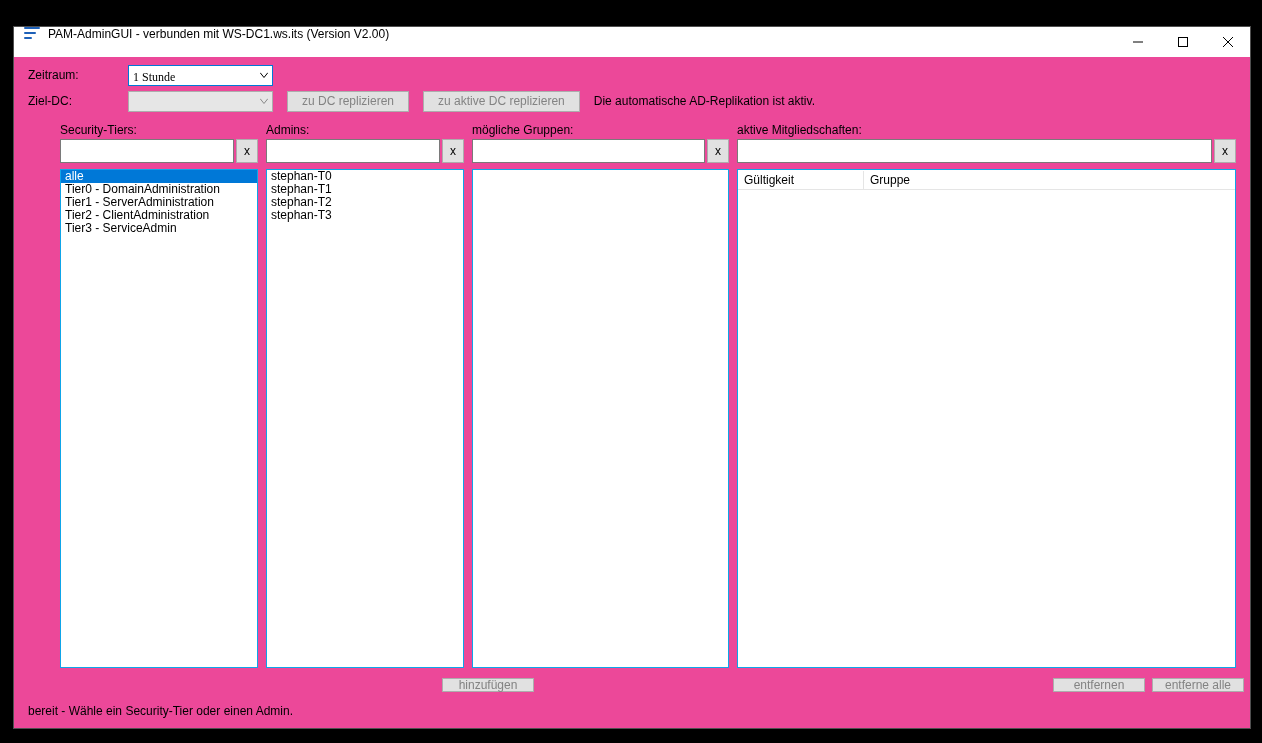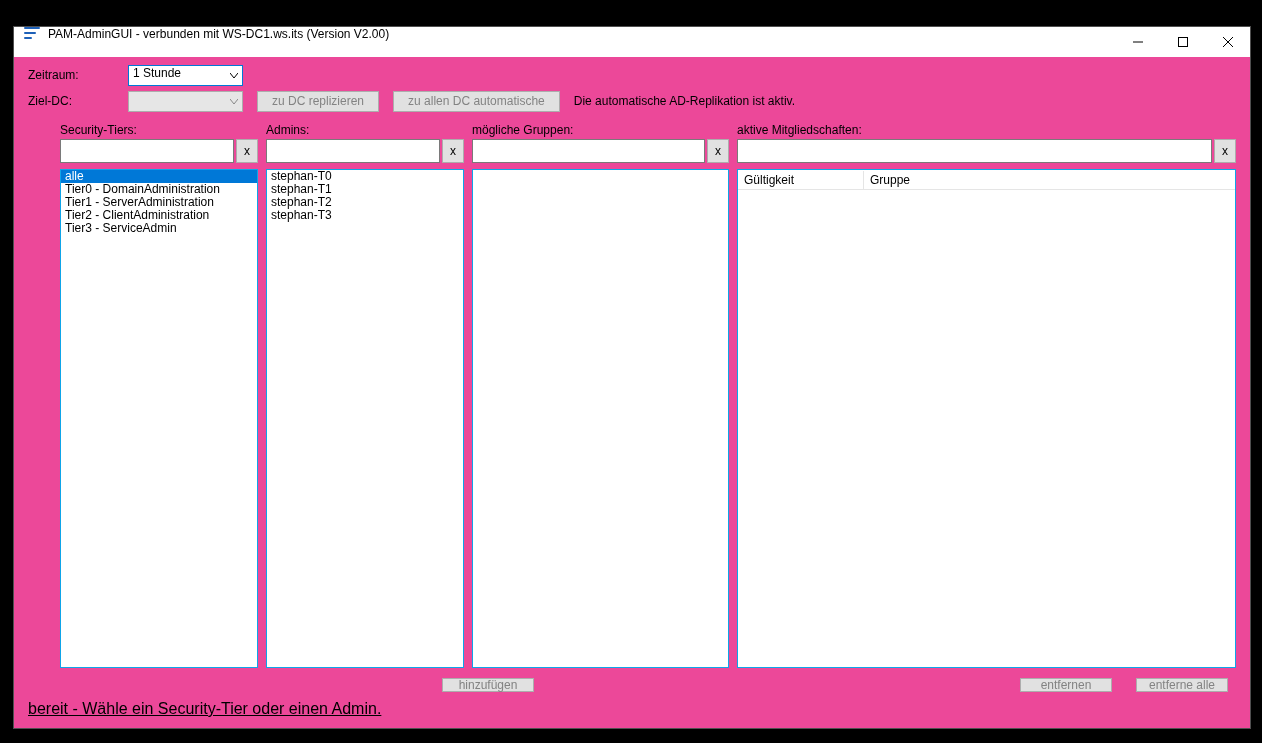--- a/index.html
+++ b/index.html
@@ -15,21 +15,21 @@
   .title-text { font-size:12px; }
   .win-controls { margin-left:auto; display:flex; }
   .win-btn { width:45px; height:30px; display:flex; align-items:center; justify-content:center; background:transparent; border:none; }
   .win-btn svg{width:10px;height:10px;stroke:#000;stroke-width:1;fill:none;}
   
   .client { position:absolute; left:0; right:0; top:30px; bottom:0; background:#ec4899; }
   
   .top-form { padding:6px 14px 0 14px; }
   .form-row { display:flex; align-items:center; height:24px; margin-bottom:2px; }
   .form-label { width:100px; }
-  .combo { width:115px; height:21px; border:1px solid #0078d7; background:#fff; display:flex; align-items:flex-start; padding:0 4px; position:relative; }
+  .combo { width:145px; height:21px; border:1px solid #0078d7; background:#fff; display:flex; align-items:flex-end; padding:0 4px; position:relative;font-family:Liberation Serif, serif; }
   .combo.disabled { border:1px solid #adadad; background:#e6e6e6; color:#6d6d6d; }
   .combo .chev { position:absolute; right:4px; top:50%; transform:translateY(-50%); }
   .combo .chev svg{width:8px;height:6px;stroke:#000;stroke-width:1;fill:none;}
   .combo.disabled .chev svg{stroke:#888;}
   .btn { height:21px; background:#e1e1e1; border:1px solid #adadad; padding:0 14px; font-family:inherit; font-size:12px; color:#838383; margin-left:14px; display:inline-flex; align-items:center; justify-content:center; }
   .info-text { margin-left:14px; font-size:12px; color:#000; }
   
   .columns { position:absolute; left:14px; right:14px; top:62px; bottom:60px; display:flex; gap:8px;padding-left:32px; }
   .col { display:flex; flex-direction:column; }
   .col-label { height:20px; display:flex; align-items:flex-end; padding-bottom:2px; }
@@ -39,24 +39,24 @@
   .listbox { flex:1; border:1px solid #0ea5e9; background:#fff; overflow:auto; }
   .list-item { padding:0 4px; line-height:13px; font-size:12px; white-space:nowrap; }
   .list-item.selected { background:#0078d7; color:#fff; }
   
   .grid-header { height:20px; border-bottom:1px solid #e5e5e5; display:flex;align-items:center; }
   .grid-col1 { width:125px; padding:2px 6px; }
   .grid-col2 { flex:1; padding:2px 6px; border-left:1px solid #e5e5e5; }
   .grid-body { flex:1; }
   
   .bottom-buttons-groups { position:absolute; left:428px; bottom:36px; }
-  .bottom-buttons-mem { position:absolute; right:22px; bottom:36px; display:flex; gap:24px;margin-top:28px;}
+  .bottom-buttons-mem { position:absolute; right:6px; bottom:36px; display:flex; gap:7px;margin-top:28px;}
   .action-btn{ width:92px; height:14px; background:#e1e1e1; border:1px solid #adadad; font-family:inherit; font-size:12px; color:#838383; display:inline-flex;align-items:center;justify-content:center;}
   
-  .status { position:absolute; left:14px; bottom:10px; font-size:16px;text-decoration:underline; }
+  .status { position:absolute; left:14px; bottom:10px; font-size:12px; }
   
   .c1{width:198px}
   .c2{width:198px}
   .c3{width:257px}
   .c4{flex:1}
 </style>
 </head>
 <body>
 
 <div class="window">
@@ -100,21 +100,21 @@
       </div>
       <div class="form-row">
         <div class="form-label">Ziel-DC:</div>
         <div class="combo disabled">
           <span></span>
           <span class="chev"><svg viewBox="0 0 8 6">
                 <polyline points="0,0 4,5 8,0"></polyline>
               </svg></span>
         </div>
         <button class="btn">zu DC replizieren</button>
-        <button class="btn">zu allen DC automatische</button>
+        <button class="btn">zu aktive DC replizieren</button>
         <span class="info-text">Die automatische AD-Replikation ist aktiv.</span>
       </div>
     </div>
 
     <div class="columns">
 
       <div class="col c1">
         <div class="col-label">Security-Tiers:</div>
         <div class="filter-row">
           <input class="filter-input" style="">

